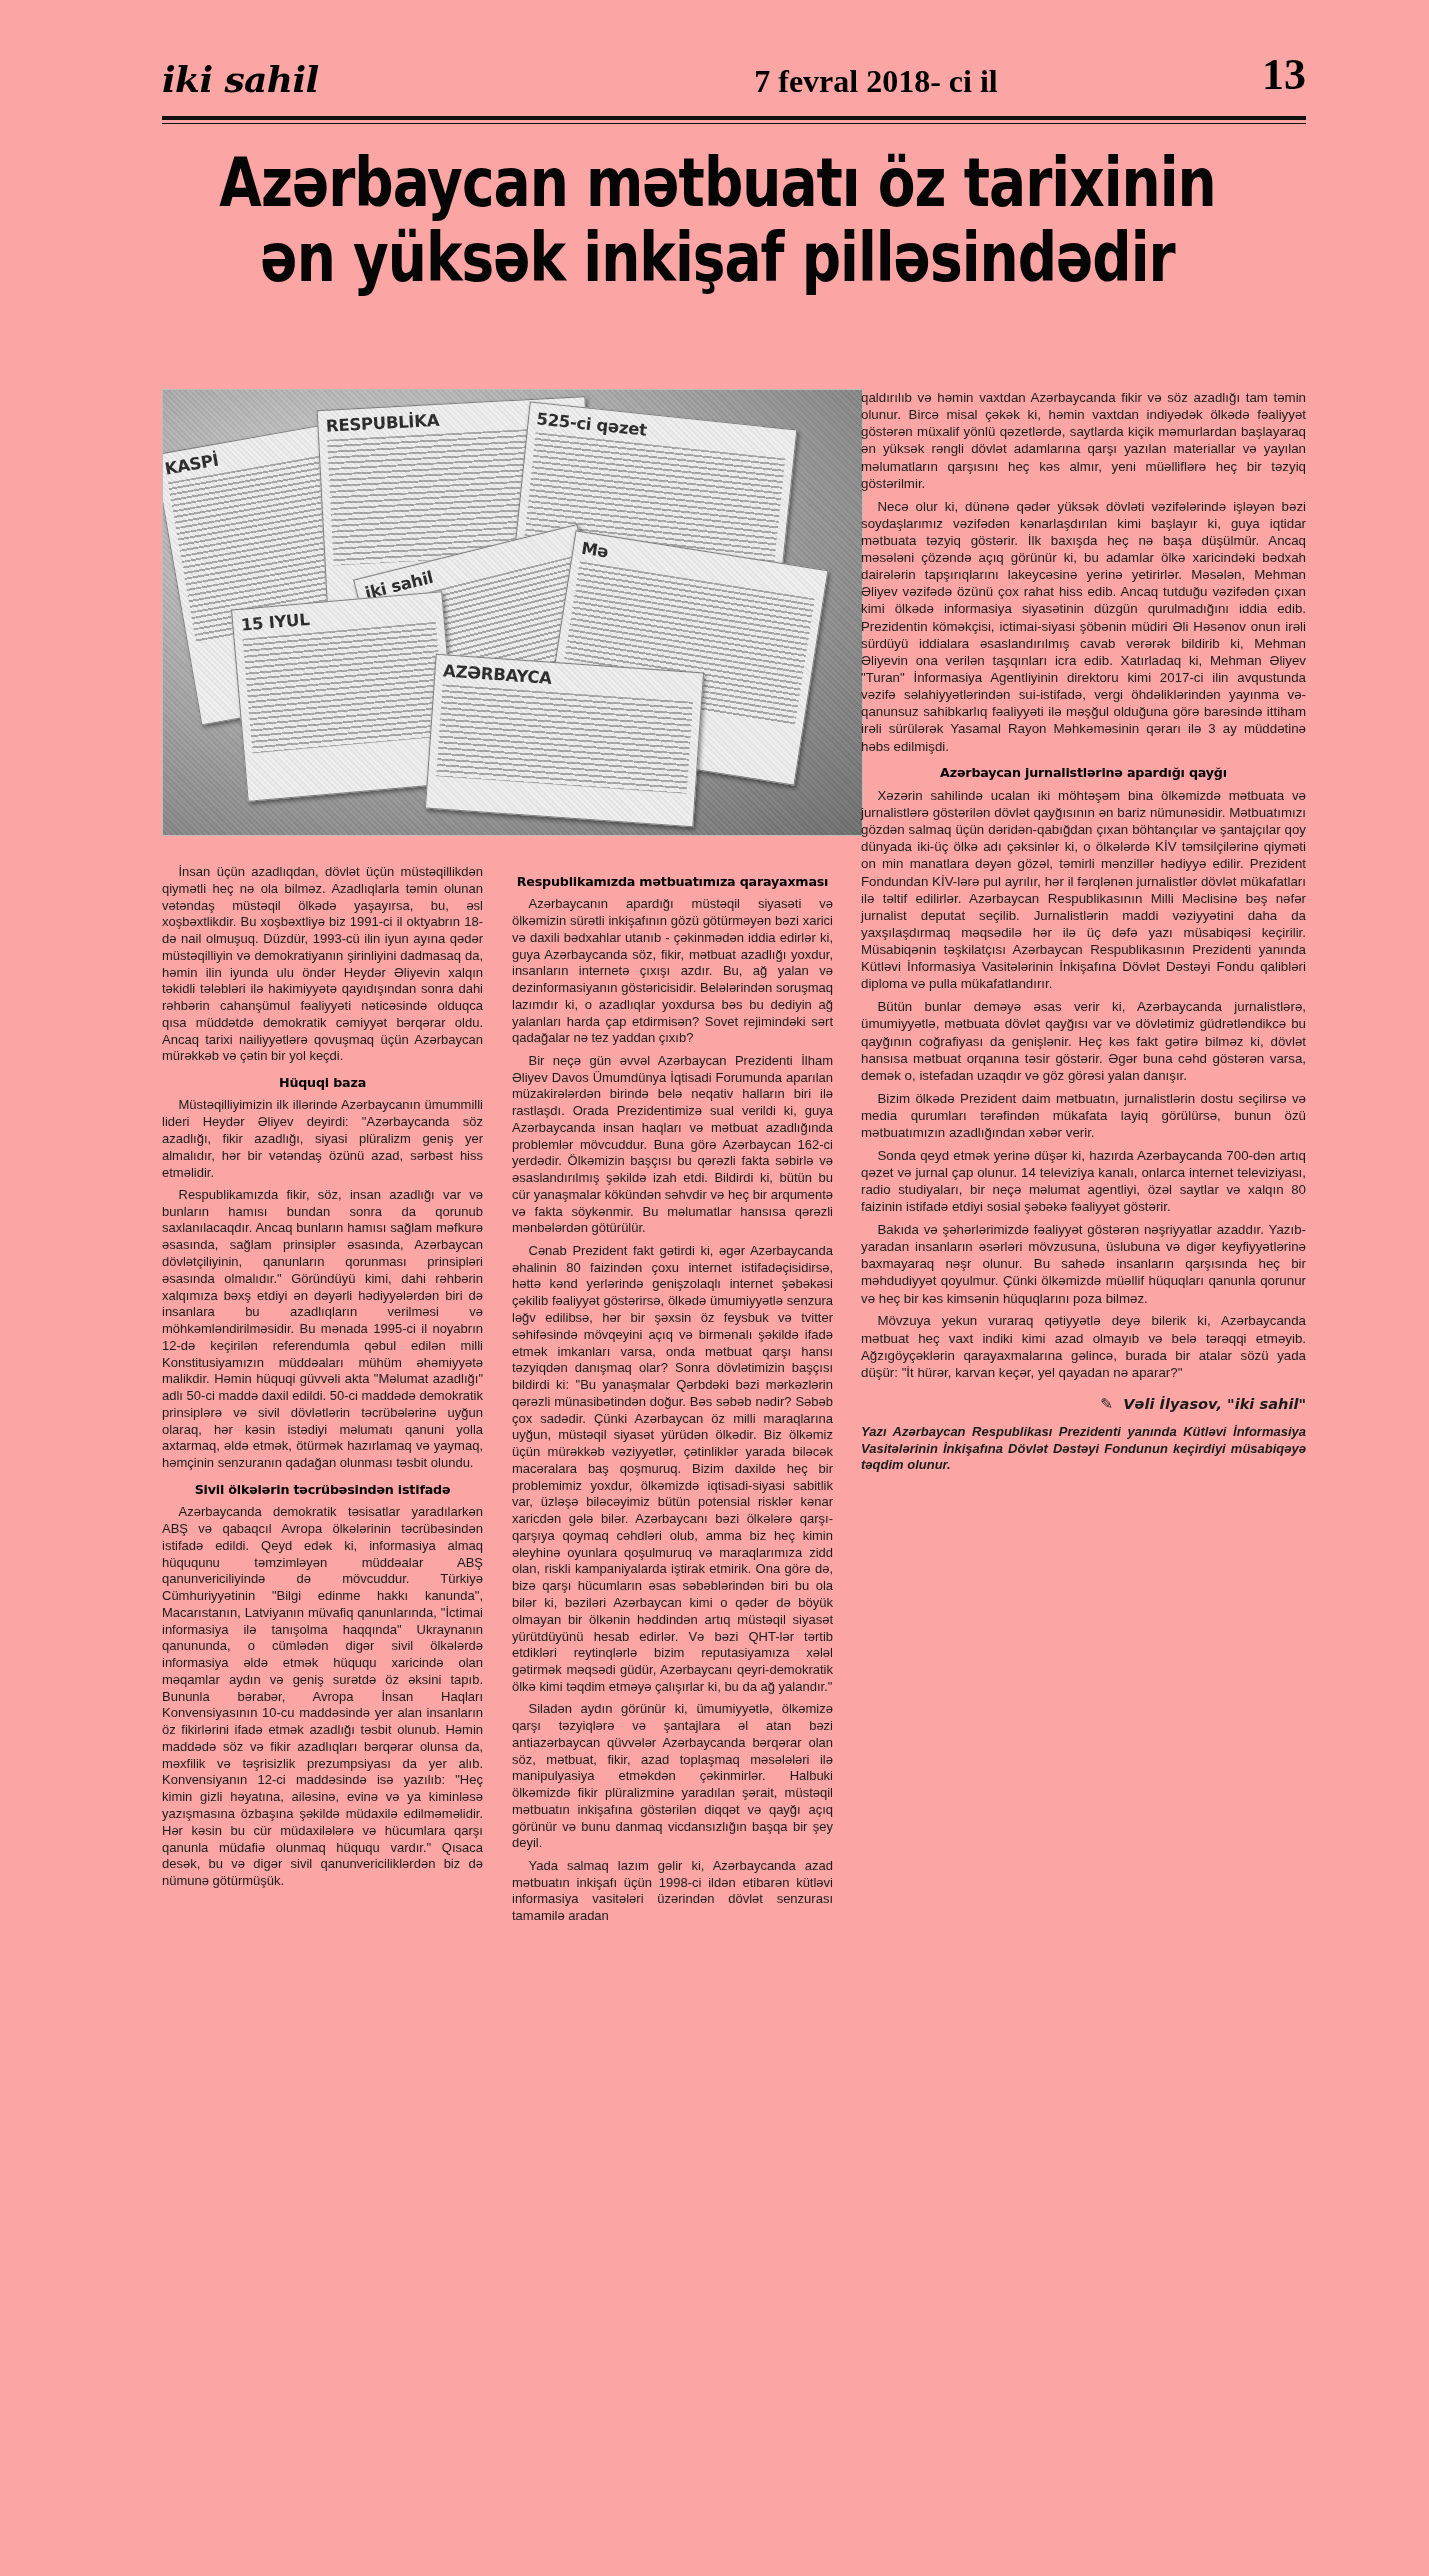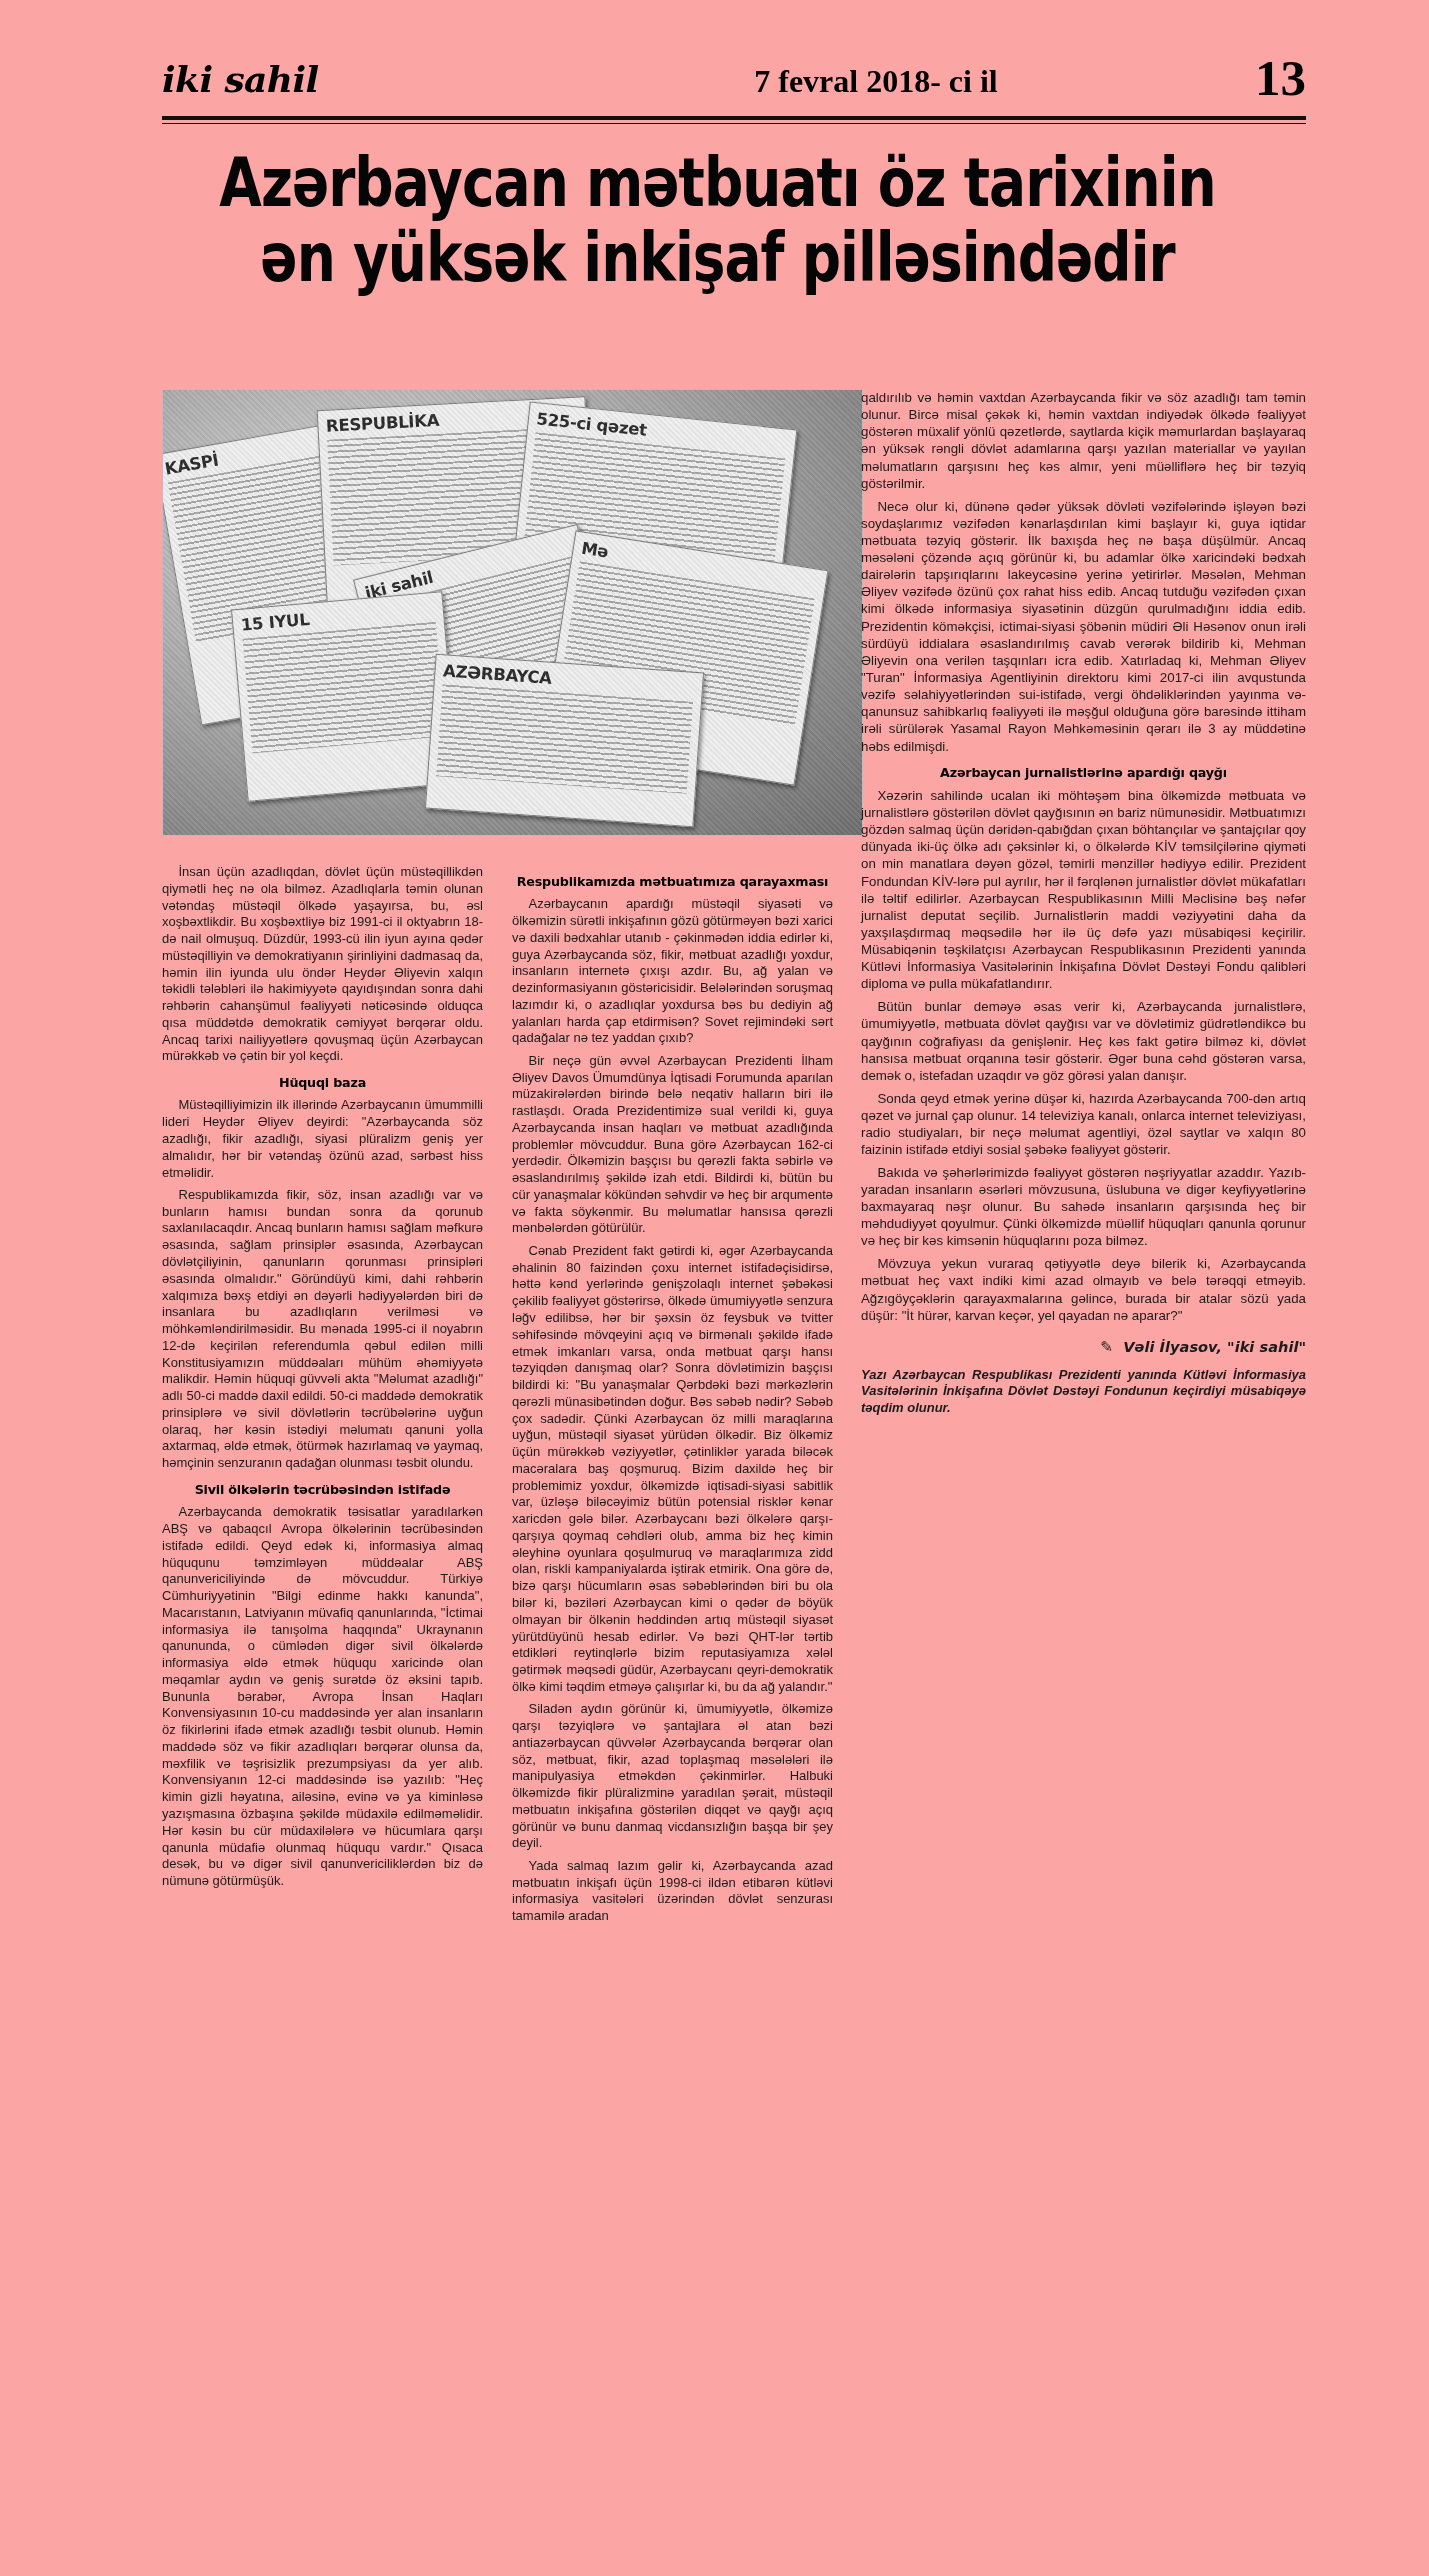--- a/index.html
+++ b/index.html
@@ -52,21 +52,21 @@
     font-size: 32px;
     color: #000;
     white-space: nowrap;
   }
   .masthead-pageno {
     position: absolute;
     right: 0;
     top: -7.6px;
     font-family: "Liberation Serif", serif;
     font-weight: bold;
-    font-size: 51px;
+    font-size: 44px;
     color: #000;
   }
   .rule-thick {
     position: absolute;
     left: 162px;
     top: 116px;
     width: 1144px;
     height: 4.4px;
     background: #111;
   }
@@ -263,20 +263,21 @@
     <p>Siladən aydın görünür ki, ümumiyyətlə, ölkəmizə qarşı təzyiqlərə və şantajlara əl atan bəzi antiazərbaycan qüvvələr Azərbaycanda bərqərar olan söz, mətbuat, fikir, azad toplaşmaq məsələləri ilə manipulyasiya etməkdən çəkinmirlər. Halbuki ölkəmizdə fikir plüralizminə yaradılan şərait, müstəqil mətbuatın inkişafına göstərilən diqqət və qayğı açıq görünür və bunu danmaq vicdansızlığın başqa bir şey deyil.</p>
     <p>Yada salmaq lazım gəlir ki, Azərbaycanda azad mətbuatın inkişafı üçün 1998-ci ildən etibarən kütləvi informasiya vasitələri üzərindən dövlət senzurası tamamilə aradan</p>
   </div>
 
   <div class="col" id="col3">
     <p class="noind">qaldırılıb və həmin vaxtdan Azərbaycanda fikir və söz azadlığı tam təmin olunur.  Bircə misal çəkək ki, həmin vaxtdan indiyədək ölkədə fəaliyyət göstərən müxalif yönlü qəzetlərdə, saytlarda kiçik məmurlardan başlayaraq ən yüksək rəngli dövlət adamlarına qarşı yazılan materiallar və yayılan məlumatların qarşısını heç kəs almır, yeni müəlliflərə heç bir təzyiq göstərilmir.</p>
     <p>Necə olur ki, dünənə qədər yüksək dövləti vəzifələrində işləyən bəzi soydaşlarımız vəzifədən kənarlaşdırılan kimi başlayır ki, guya iqtidar mətbuata təzyiq göstərir. İlk baxışda heç nə başa düşülmür. Ancaq məsələni çözəndə açıq görünür ki, bu adamlar ölkə xaricindəki bədxah dairələrin tapşırıqlarını lakeycəsinə yerinə yetirirlər. Məsələn, Mehman Əliyev vəzifədə özünü çox rahat hiss edib. Ancaq tutduğu vəzifədən çıxan kimi ölkədə informasiya siyasətinin düzgün qurulmadığını iddia edib. Prezidentin köməkçisi, ictimai-siyasi şöbənin müdiri Əli Həsənov onun irəli sürdüyü iddialara əsaslandırılmış cavab verərək bildirib ki, Mehman Əliyevin ona verilən taşqınları icra edib. Xatırladaq ki, Mehman Əliyev "Turan" İnformasiya Agentliyinin direktoru kimi 2017-ci ilin avqustunda vəzifə səlahiyyətlərindən sui-istifadə, vergi öhdəliklərindən yayınma və-qanunsuz sahibkarlıq fəaliyyəti ilə məşğul olduğuna görə barəsində ittiham irəli sürülərək Yasamal Rayon Məhkəməsinin qərarı ilə 3 ay müddətinə həbs edilmişdi.</p>
     <h3>Azərbaycan jurnalistlərinə apardığı qayğı</h3>
     <p>Xəzərin sahilində ucalan iki möhtəşəm bina ölkəmizdə mətbuata və jurnalistlərə göstərilən dövlət qayğısının ən bariz nümunəsidir. Mətbuatımızı gözdən salmaq üçün dəridən-qabığdan çıxan böhtançılar və şantajçılar qoy dünyada iki-üç ölkə adı çəksinlər ki, o ölkələrdə KİV təmsilçilərinə qiyməti on min manatlara dəyən gözəl, təmirli mənzillər hədiyyə edilir. Prezident Fondundan KİV-lərə pul ayrılır, hər il fərqlənən jurnalistlər dövlət mükafatları ilə təltif edilirlər. Azərbaycan Respublikasının Milli Məclisinə bəş nəfər jurnalist deputat seçilib. Jurnalistlərin maddi vəziyyətini daha da yaxşılaşdırmaq məqsədilə hər ilə üç dəfə yazı müsabiqəsi keçirilir. Müsabiqənin təşkilatçısı Azərbaycan Respublikasının Prezidenti yanında Kütləvi İnformasiya Vasitələrinin İnkişafına Dövlət Dəstəyi Fondu  qalibləri diploma və pulla mükafatlandırır.</p>
     <p>Bütün bunlar deməyə əsas verir ki, Azərbaycanda jurnalistlərə, ümumiyyətlə, mətbuata dövlət qayğısı var və dövlətimiz güdrətləndikcə bu qayğının coğrafiyası da genişlənir. Heç kəs fakt gətirə bilməz ki, dövlət hansısa mətbuat orqanına təsir göstərir. Əgər buna cəhd göstərən varsa, demək o, istefadan uzaqdır və göz görəsi yalan danışır.</p>
+    <p>Bizim ölkədə Prezident daim mətbuatın, jurnalistlərin dostu seçilirsə və media qurumları tərəfindən mükafata layiq görülürsə, bunun özü mətbuatımızın azadlığından xəbər verir.</p>
     <p>Sonda qeyd etmək yerinə düşər ki, hazırda Azərbaycanda 700-dən artıq qəzet və jurnal çap olunur. 14 televiziya kanalı, onlarca internet televiziyası, radio studiyaları, bir neçə məlumat agentliyi, özəl saytlar və xalqın 80 faizinin istifadə etdiyi sosial şəbəkə fəaliyyət göstərir.</p>
     <p>Bakıda və şəhərlərimizdə fəaliyyət göstərən nəşriyyatlar azaddır. Yazıb-yaradan insanların əsərləri mövzusuna, üslubuna və digər keyfiyyətlərinə baxmayaraq nəşr olunur. Bu sahədə insanların qarşısında heç bir məhdudiyyət qoyulmur. Çünki ölkəmizdə müəllif hüquqları qanunla qorunur və heç bir kəs kimsənin hüquqlarını poza bilməz.</p>
     <p>Mövzuya yekun vuraraq qətiyyətlə deyə bilerik ki, Azərbaycanda mətbuat heç vaxt indiki kimi azad olmayıb və belə tərəqqi etməyib. Ağzıgöyçəklərin qarayaxmalarına gəlincə, burada bir atalar sözü yada düşür: "İt hürər, karvan keçər, yel qayadan nə aparar?"</p>
 
     <div class="signature">
       <span class="pen">✎</span>
       <span>Vəli İlyasov,</span>
       <span>"iki sahil"</span>
     </div>
     <div class="note">Yazı Azərbaycan Respublikası Prezidenti yanında Kütləvi İnformasiya Vasitələrinin İnkişafına Dövlət Dəstəyi Fondunun keçirdiyi müsabiqəyə təqdim olunur.</div>

